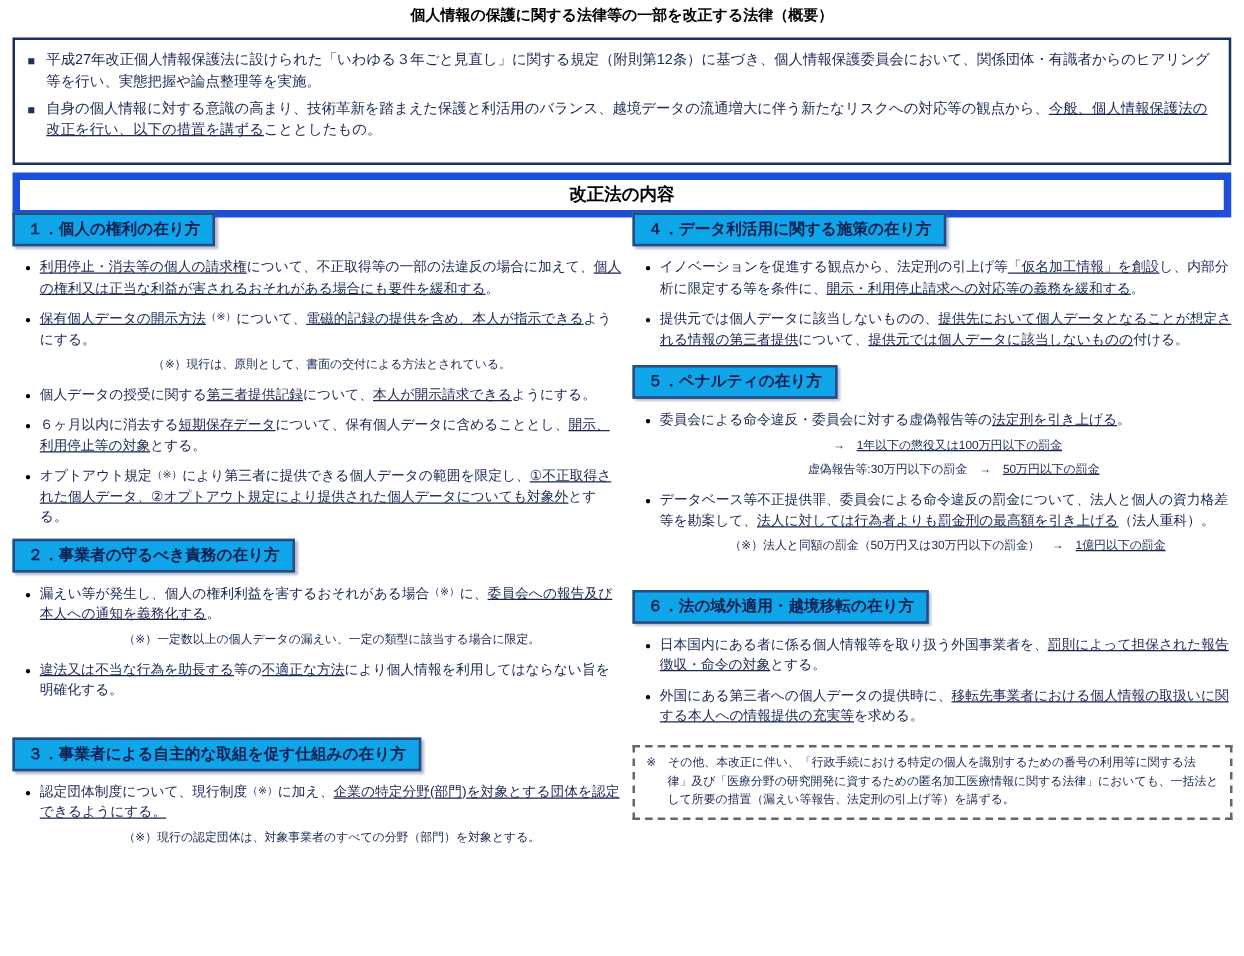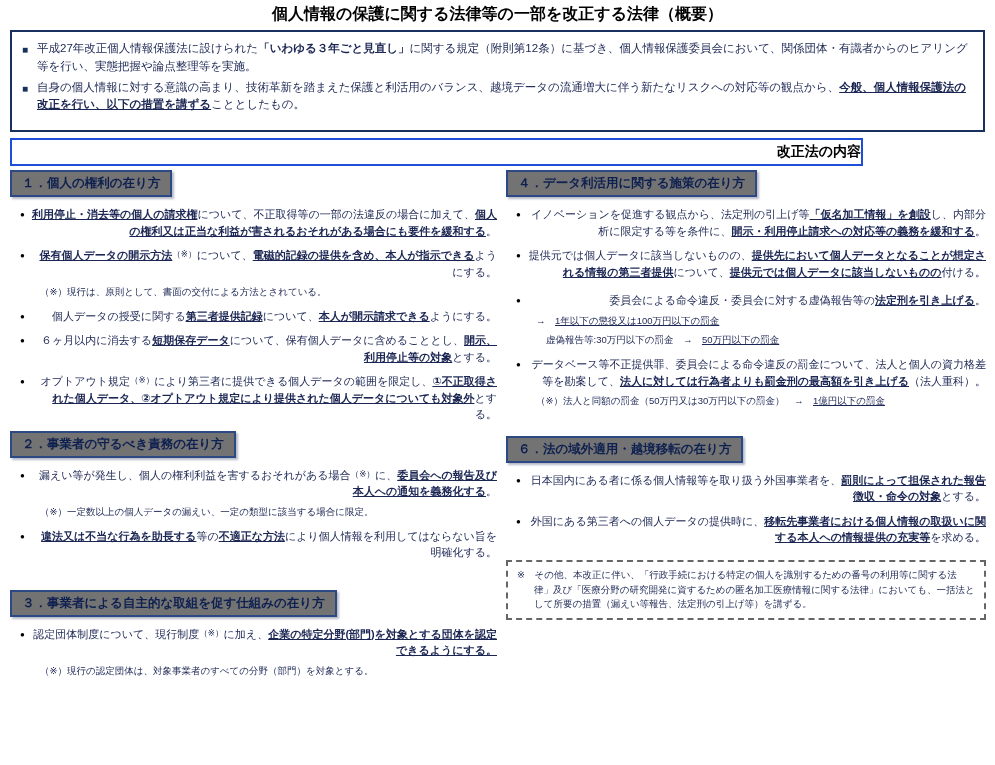--- a/index.html
+++ b/index.html
@@ -2,64 +2,64 @@
 <html><head>
 <meta charset="utf-8">
 <style>
   * { box-sizing: border-box; }
   html,body { margin:0; padding:0; }
   body {
     width:995px; height:765px; position:relative; overflow:hidden;
     background:#ffffff; color:#1b2653;
     font-family:"Liberation Sans","DejaVu Sans",sans-serif;
   }
-  .b { font-weight:bold; }
+  .b { font-weight:normal; }
   .u { text-decoration:underline; }
   .s { font-size:0.78em; vertical-align:2px; }
 
   #title {
     position:absolute; top:4px; left:0; width:100%;
-    text-align:center; font-size:16px; font-weight:bold; color:#000;
+    text-align:center; font-size:12px; font-weight:bold; color:#000;
   }
   #intro {
     position:absolute; top:30px; left:10px; width:975px; height:102px;
     border:2px solid #17305e; padding:8px 10px;
     font-size:11.5px; line-height:1.55;
   }
   .ibullet { display:flex; margin-bottom:3px; }
   .ibullet .sq { flex:0 0 15px; font-size:10px; padding-top:2px; color:#17305e; }
 
   #content-bar {
-    position:absolute; top:138px; left:10px; width:853px;
-    border:2px solid #1d4ed8; background:#fff;
-    text-align:right; font-weight:bold; font-size:14px; padding:3px 0; color:#000;
+    position:absolute; top:138px; left:10px; width:975px;
+    border:6px solid #1d4ed8; background:#fff;
+    text-align:center; font-weight:bold; font-size:14px; padding:3px 0; color:#000;
   }
 
   #col-left  { position:absolute; top:170px; left:10px;  width:487px; }
   #col-right { position:absolute; top:170px; left:506px; width:480px; }
 
   .sec-title {
-    display:inline-block; background:#737373; border:2px solid #2c4984;
+    display:inline-block; background:#0ea5e9; border:2px solid #2c4984;
     box-shadow:2px 2px 2px rgba(90,100,130,.45);
     padding:3px 10px; font-weight:bold; font-size:12.5px; color:#0e2050;
     margin:0 0 9px 0;
   }
   .section { margin-bottom:6px; }
   #col-left .section:nth-child(2) { margin-top:0; }
   #col-left .section:nth-child(3) { margin-top:29px; }
   #col-right .section:nth-child(2) { margin-top:12px; }
   #col-right .section:nth-child(3) { margin-top:28px; }
 
   .bullet { display:flex; gap:7px; font-size:11px; line-height:1.5; margin:0 0 8px 10px; }
   .dot { flex:0 0 auto; font-size:8px; padding-top:3px; color:#000; }
-  .btext { flex:1 1 auto;text-align:right; }
+  .btext { flex:1 1 auto; }
 
   .note {
     font-size:9.5px; line-height:1.45; color:#1b2653;
-    margin:-3px 6px 9px 30px; padding-left:22px; text-indent:-22px;
+    margin:-3px 6px 9px 30px; padding-left:22px; text-indent:-22px;text-align:center;
   }
   .note.ind1 { }
   .note.ind2 { margin-left:40px; }
 
   #footnote {
     border:2px dashed #666; padding:6px 9px; margin-top:14px;
   }
   #footnote .fn-text { font-size:9.5px; line-height:1.55; padding-left:17px; text-indent:-17px; }
 </style>
 </head>
@@ -111,21 +111,21 @@
   </div>
 
 <div id="col-right">
   <div class="section"><div class="sec-title">４．データ利活用に関する施策の在り方</div><div class="bullet">
         <span class="dot">●</span>
         <div class="btext"><span>イノベーションを促進する観点から、法定刑の引上げ等</span><span class="b u">「仮名加工情報」を創設</span><span>し、内部分析に限定する等を条件に、</span><span class="b u">開示・利用停止請求への対応等の義務を緩和する</span><span>。</span></div>
       </div><div class="bullet">
         <span class="dot">●</span>
         <div class="btext"><span>提供元では個人データに該当しないものの、</span><span class="b u">提供先において個人データとなることが想定される情報の第三者提供</span><span>について、</span><span class="b u">提供元では個人データに該当しないものの</span><span>付ける。</span></div>
       </div></div>
-    <div class="section"><div class="bullet">
+    <div class="section"><div class="sec-title">５．ペナルティの在り方</div><div class="bullet">
         <span class="dot">●</span>
         <div class="btext"><span>委員会による命令違反・委員会に対する虚偽報告等の</span><span class="b u">法定刑を引き上げる</span><span>。</span></div>
       </div><div class="note ind1"><span>→　</span><span class="u">1年以下の懲役又は100万円以下の罰金</span></div><div class="note ind2"><span>虚偽報告等:30万円以下の罰金　→　</span><span class="u">50万円以下の罰金</span></div><div class="bullet">
         <span class="dot">●</span>
         <div class="btext"><span>データベース等不正提供罪、委員会による命令違反の罰金について、法人と個人の資力格差等を勘案して、</span><span class="b u">法人に対しては行為者よりも罰金刑の最高額を引き上げる</span><span>（法人重科）。</span></div>
       </div><div class="note ind0"><span>（※）法人と同額の罰金（50万円又は30万円以下の罰金）　→　</span><span class="u">1億円以下の罰金</span></div></div>
     <div class="section"><div class="sec-title">６．法の域外適用・越境移転の在り方</div><div class="bullet">
         <span class="dot">●</span>
         <div class="btext"><span>日本国内にある者に係る個人情報等を取り扱う外国事業者を、</span><span class="b u">罰則によって担保された報告徴収・命令の対象</span><span>とする。</span></div>
       </div><div class="bullet">

